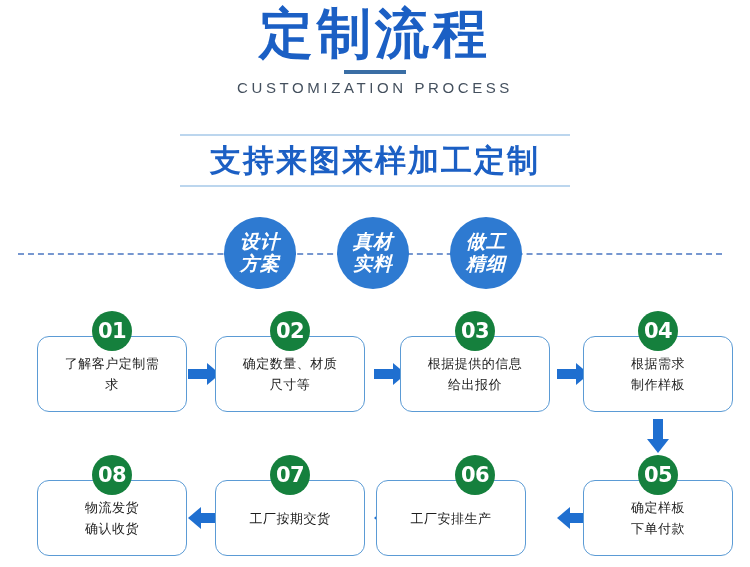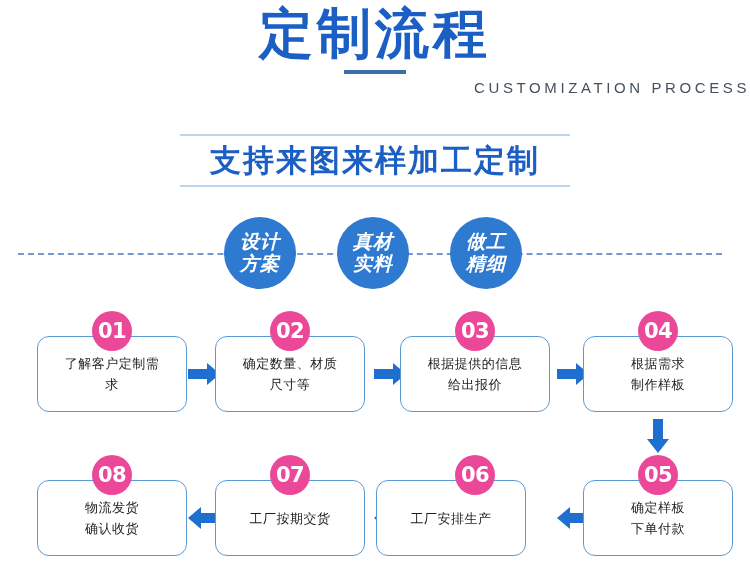--- a/index.html
+++ b/index.html
@@ -42,21 +42,20 @@
     background: #3a6ea5;
     margin: 6px auto 0 auto;
   }
   .sub-en {
     margin: 5px 0 0 0;
     font-size: 15px;
     line-height: 18px;
     color: #44505e;
     letter-spacing: 3.6px;
     font-weight: normal;
-    text-align: right;
   }
 
   
   .slogan-wrap {
     position: absolute;
     left: 180px;
     top: 134px;
     width: 390px;
     text-align: center;
   }
@@ -125,21 +124,21 @@
     text-align: center;
     font-weight: normal;
     padding: 0 6px;
     letter-spacing: 0.5px;
   }
   .badge {
     position: absolute;
     width: 40px;
     height: 40px;
     border-radius: 50%;
-    background: #ec4899;
+    background: #15803d;
     color: #ffffff;
     font-size: 21px;
     line-height: 40px;
     font-weight: bold;
     text-align: center;
     font-family: "DejaVu Sans", "Liberation Sans", sans-serif;
     letter-spacing: -0.5px;
   }
 
   

